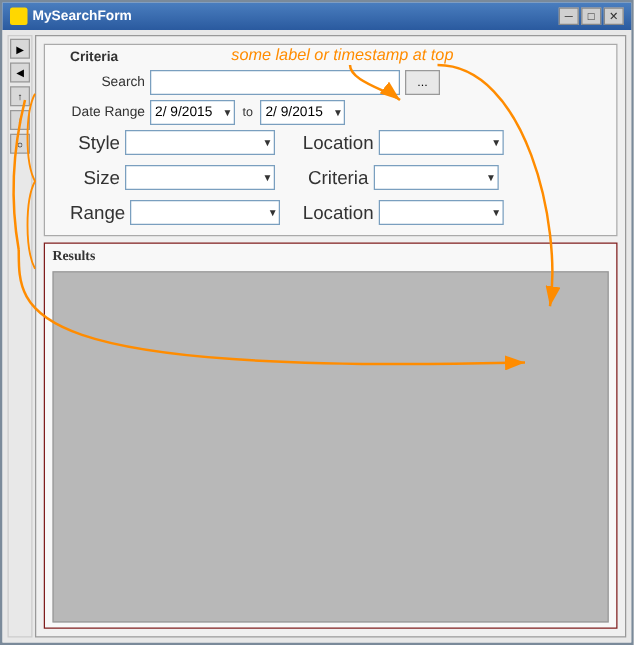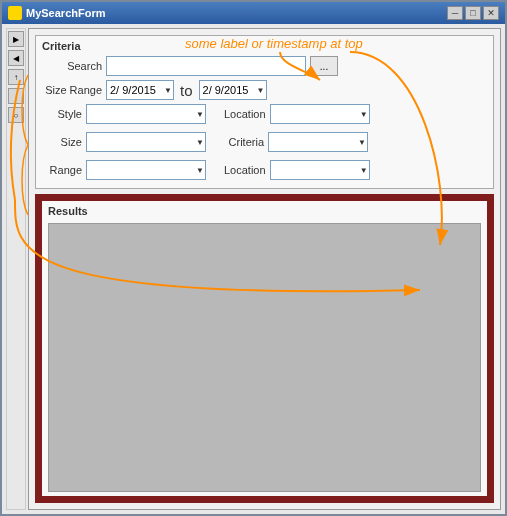--- a/index.html
+++ b/index.html
@@ -111,21 +111,21 @@
       border: 1px solid #999;
       display: flex;
       flex-direction: column;
       padding: 6px;
       gap: 5px;
     }
 
     
     .criteria-section {
       border: 1px solid #aaa;
-      padding: 4px 6px;
+      padding: 4px 20px;
       position: relative;
       background: #f8f8f8;
     }
 
     .section-label {
       font-size: 11px;
       font-weight: bold;
       color: #333;
       margin-bottom: 4px;
     }
@@ -139,21 +139,21 @@
     }
 
     .field-label {
       font-size: 11px;
       color: #333;
       min-width: 60px;
       text-align: right;
     }
 
     .field-label-narrow {
-      font-size: 11px;
+      font-size: 15px;
       color: #333;
       min-width: 40px;
       text-align: right;
     }
 
     
     .text-input {
       height: 20px;
       border: 1px solid #7a9fbf;
       background: white;
@@ -218,33 +218,34 @@
       background: linear-gradient(to bottom, #f5f5f5, #ddd);
       font-size: 11px;
       cursor: pointer;
       display: flex;
       align-items: center;
       justify-content: center;
     }
 
     
     .to-text {
-      font-size: 15px;
+      font-size: 10px;
       color: #333;
       padding: 0 2px;
     }
 
     
     .results-section {
-      border: 7px solid #7f1d1d;
+      border: 1px solid #7f1d1d;
       padding: 4px 6px;
       flex: 1;
       display: flex;
       flex-direction: column;
       background: #f8f8f8;
+      font-family: Liberation Serif, serif;
     }
 
     .results-area {
       flex: 1;
       background: #b8b8b8;
       border: 1px solid #999;
       margin-top: 2px;
     }
 
     
@@ -281,20 +282,21 @@
       display: flex;
       flex-direction: column;
       gap: 4px;
     }
 
     .col-right {
       display: flex;
       flex-direction: column;
       gap: 4px;
       margin-left: 10px;
+      align-items: center;
     }
   </style>
 </head>
 <body>
 
 <div class="window-wrapper">
   <div class="window">
 
     <div class="title-bar">
       <div class="title-bar-left">
@@ -323,21 +325,21 @@
         <div class="criteria-section">
           <div class="section-label">Criteria</div>
 
           <div class="top-search-row">
             <span class="field-label">Search</span>
             <input type="text" class="text-input text-input-wide" value="" style="">
             <button class="browse-btn">...</button>
           </div>
 
           <div class="form-row">
-            <span class="field-label">Size Range</span>
+            <span class="field-label">Date Range</span>
             <div class="dropdown-wrapper dropdown-sm">
               <input type="text" class="text-input text-input-date" value="2/ 9/2015" style="">
               <span class="dropdown-arrow">▼</span>
             </div>
             <span class="to-text">to</span>
             <div class="dropdown-wrapper dropdown-sm">
               <input type="text" class="text-input text-input-date" value="2/ 9/2015" style="">
               <span class="dropdown-arrow">▼</span>
             </div>
           </div>

